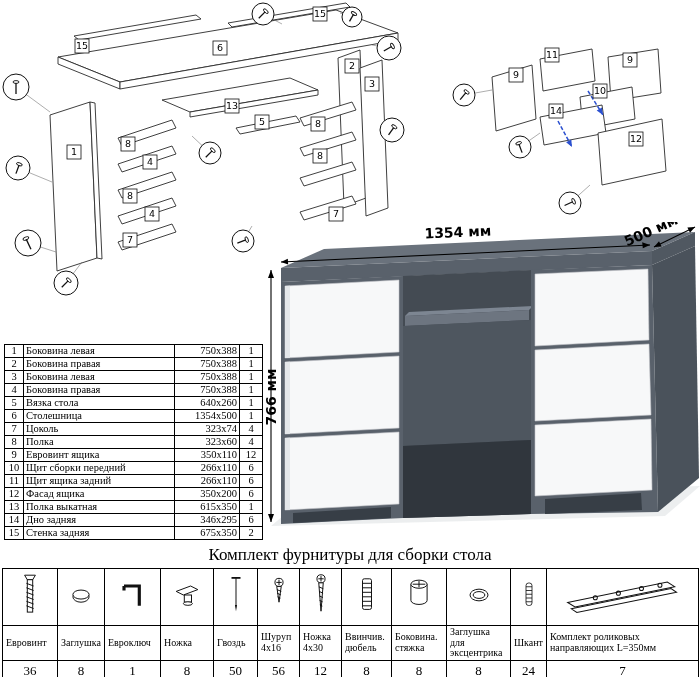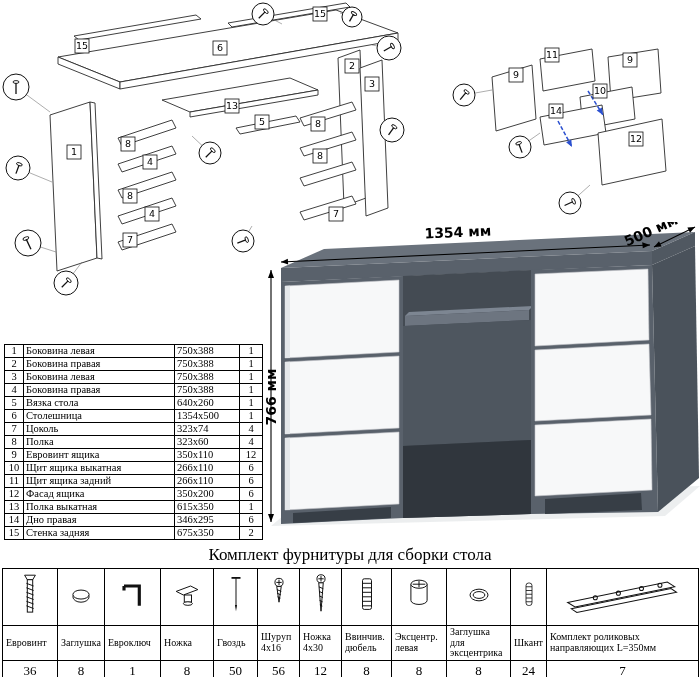--- a/index.html
+++ b/index.html
@@ -16,21 +16,21 @@
   .plabel rect{fill:#fff;stroke:#111;stroke-width:0.8;}
   .plabel text{font:9.5px "DejaVu Sans",sans-serif;text-anchor:middle;fill:#000;}
   .blue{stroke:#2b50d0;stroke-width:1.5;stroke-dasharray:4 2;fill:none;}
   .bluefill{fill:#2b50d0;}
 
   
   table.parts{position:absolute;left:4px;top:344px;border-collapse:collapse;}
   table.parts td{border:1px solid #000;font-size:10.5px;line-height:1;padding:0 2px;height:12px;white-space:nowrap;}
   .c-num{width:14px;text-align:center;}
   .c-name{width:146px;}
-  .c-size{width:60px;text-align:left;}
+  .c-size{width:60px;text-align:right;}
   .c-qty{width:18px;text-align:center;}
 
   
   .hw-title{position:absolute;left:0;top:545px;width:700px;text-align:center;font-size:17px;}
   table.hw{position:absolute;left:2px;top:568px;width:696px;border-collapse:collapse;table-layout:fixed;}
   table.hw td{border:1px solid #000;overflow:hidden;}
   .hw-icons td{height:54px;text-align:center;vertical-align:middle;}
   .hw-names td{height:28px;font-size:10px;line-height:1.05;padding:1px 3px;vertical-align:middle;text-align:left;}
   .hw-qty td{height:18px;font-size:13px;text-align:center;}
   .hwicon{stroke:#111;fill:none;stroke-width:1.1;}
@@ -348,21 +348,21 @@
         <td class="c-qty">4</td>
       </tr>
       <tr>
         <td class="c-num">9</td>
         <td class="c-name">Евровинт ящика</td>
         <td class="c-size">350x110</td>
         <td class="c-qty">12</td>
       </tr>
       <tr>
         <td class="c-num">10</td>
-        <td class="c-name">Щит ящика выкатная</td>
+        <td class="c-name">Щит сборки передний</td>
         <td class="c-size">266x110</td>
         <td class="c-qty">6</td>
       </tr>
       <tr>
         <td class="c-num">11</td>
         <td class="c-name">Щит ящика задний</td>
         <td class="c-size">266x110</td>
         <td class="c-qty">6</td>
       </tr>
       <tr>
@@ -372,21 +372,21 @@
         <td class="c-qty">6</td>
       </tr>
       <tr>
         <td class="c-num">13</td>
         <td class="c-name">Полка выкатная</td>
         <td class="c-size">615x350</td>
         <td class="c-qty">1</td>
       </tr>
       <tr>
         <td class="c-num">14</td>
-        <td class="c-name">Дно правая</td>
+        <td class="c-name">Дно задняя</td>
         <td class="c-size">346x295</td>
         <td class="c-qty">6</td>
       </tr>
       <tr>
         <td class="c-num">15</td>
         <td class="c-name">Стенка задняя</td>
         <td class="c-size">675x350</td>
         <td class="c-qty">2</td>
       </tr>
     </tbody>
@@ -563,21 +563,21 @@
       </tr>
       <tr class="hw-names">
         <td>Евровинт</td>
         <td>Заглушка</td>
         <td>Евроключ</td>
         <td>Ножка</td>
         <td>Гвоздь</td>
         <td>Шуруп 4x16</td>
         <td>Ножка 4x30</td>
         <td>Ввинчив. дюбель</td>
-        <td>Эксцентр. левая</td>
+        <td>Боковина. стяжка</td>
         <td>Заглушка для эксцентрика</td>
         <td>Шкант</td>
         <td>Комплект роликовых направляющих L=350мм</td>
       </tr>
       <tr class="hw-qty">
         <td>36</td>
         <td>8</td>
         <td>1</td>
         <td>8</td>
         <td>50</td>

